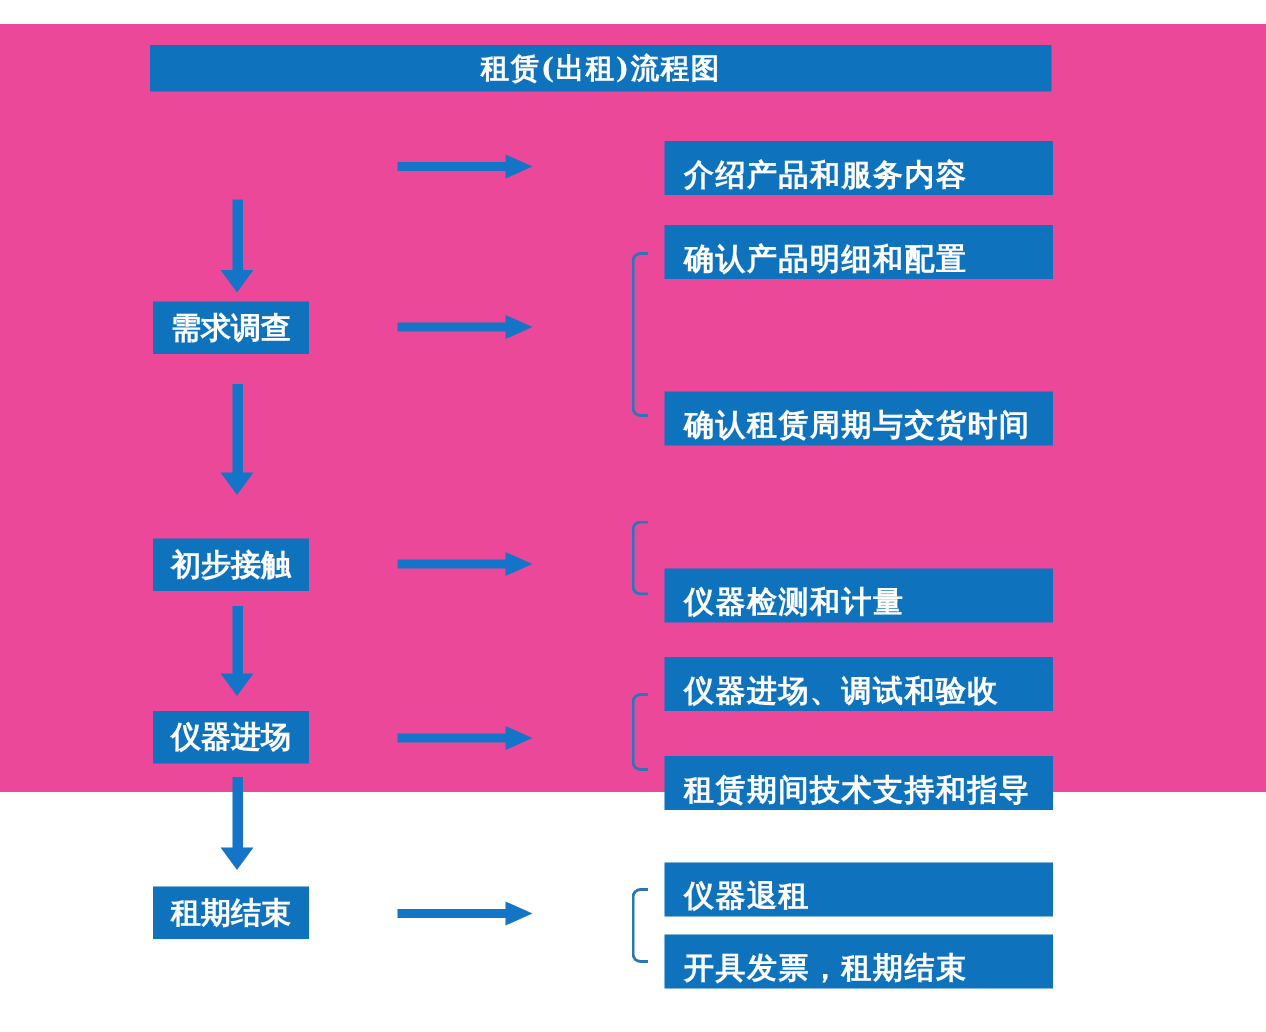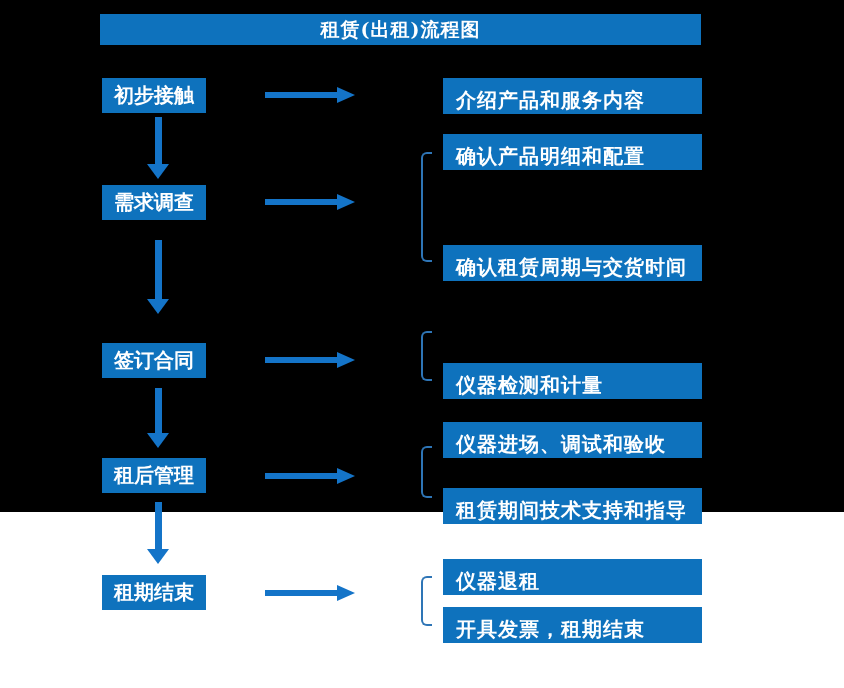--- a/index.html
+++ b/index.html
@@ -8,21 +8,21 @@
     --bracket-blue:#2e75b6;
     --text-white:#ffffff;
   }
   *{margin:0;padding:0;box-sizing:border-box;}
   html,body{background:#ffffff;}
   body{
     width:844px;height:688px;
     font-family:"DejaVu Serif","Liberation Serif",serif;
     position:relative;overflow:hidden;
   }
-  .canvas{position:absolute;left:0;top:0;width:844px;height:512px;background:#000000;}
+  .canvas{position:absolute;left:0;top:16px;width:844px;height:512px;background:#ec4899;}
 
   .title-bar{
     position:absolute;left:100px;top:14px;width:601px;height:31px;
     background:var(--box-blue);color:var(--text-white);
     display:flex;align-items:center;justify-content:center;
     font-size:19px;font-weight:bold;letter-spacing:1px;
   }
 
   .lbox{
     position:absolute;left:102px;width:104px;height:35px;
@@ -74,54 +74,51 @@
 </style>
 </head>
 <body>
 
 <div class="canvas">
 
   <div class="title-bar">
     <span>租赁(出租)流程图</span>
   </div>
 
-  <div class="lbox" style="top:78px">
-    <span>初步接触</span>
-  </div>
   <div class="arr-r" style="top:87px"></div>
   <div class="rbox" style="top:78px">
     <span>介绍产品和服务内容</span>
   </div>
   <div class="arr-d" style="top:117px;height:62px"></div>
 
   <div class="lbox" style="top:185px">
     <span>需求调查</span>
   </div>
   <div class="arr-r" style="top:194px"></div>
   <div class="bracket" style="top:152px;height:110px"></div>
   <div class="rbox" style="top:134px">
     <span>确认产品明细和配置</span>
   </div>
   <div class="rbox" style="top:245px">
     <span>确认租赁周期与交货时间</span>
   </div>
   <div class="arr-d" style="top:240px;height:74px"></div>
 
   <div class="lbox" style="top:343px">
-    <span>签订合同</span>
+    <span>初步接触</span>
   </div>
   <div class="arr-r" style="top:352px"></div>
   <div class="bracket" style="top:331px;height:50px"></div>
   <div class="rbox" style="top:363px">
     <span>仪器检测和计量</span>
   </div>
   <div class="arr-d" style="top:388px;height:60px"></div>
 
   <div class="lbox" style="top:458px">
-    <span>租后管理</span>
+    <span>仪器进场</span>
   </div>
   <div class="arr-r" style="top:468px"></div>
   <div class="bracket" style="top:446px;height:52px"></div>
   <div class="rbox" style="top:488px">
     <span>租赁期间技术支持和指导</span>
   </div>
   <div class="rbox" style="top:422px">
     <span>仪器进场、调试和验收</span>
   </div>
   <div class="arr-d" style="top:502px;height:62px"></div>

